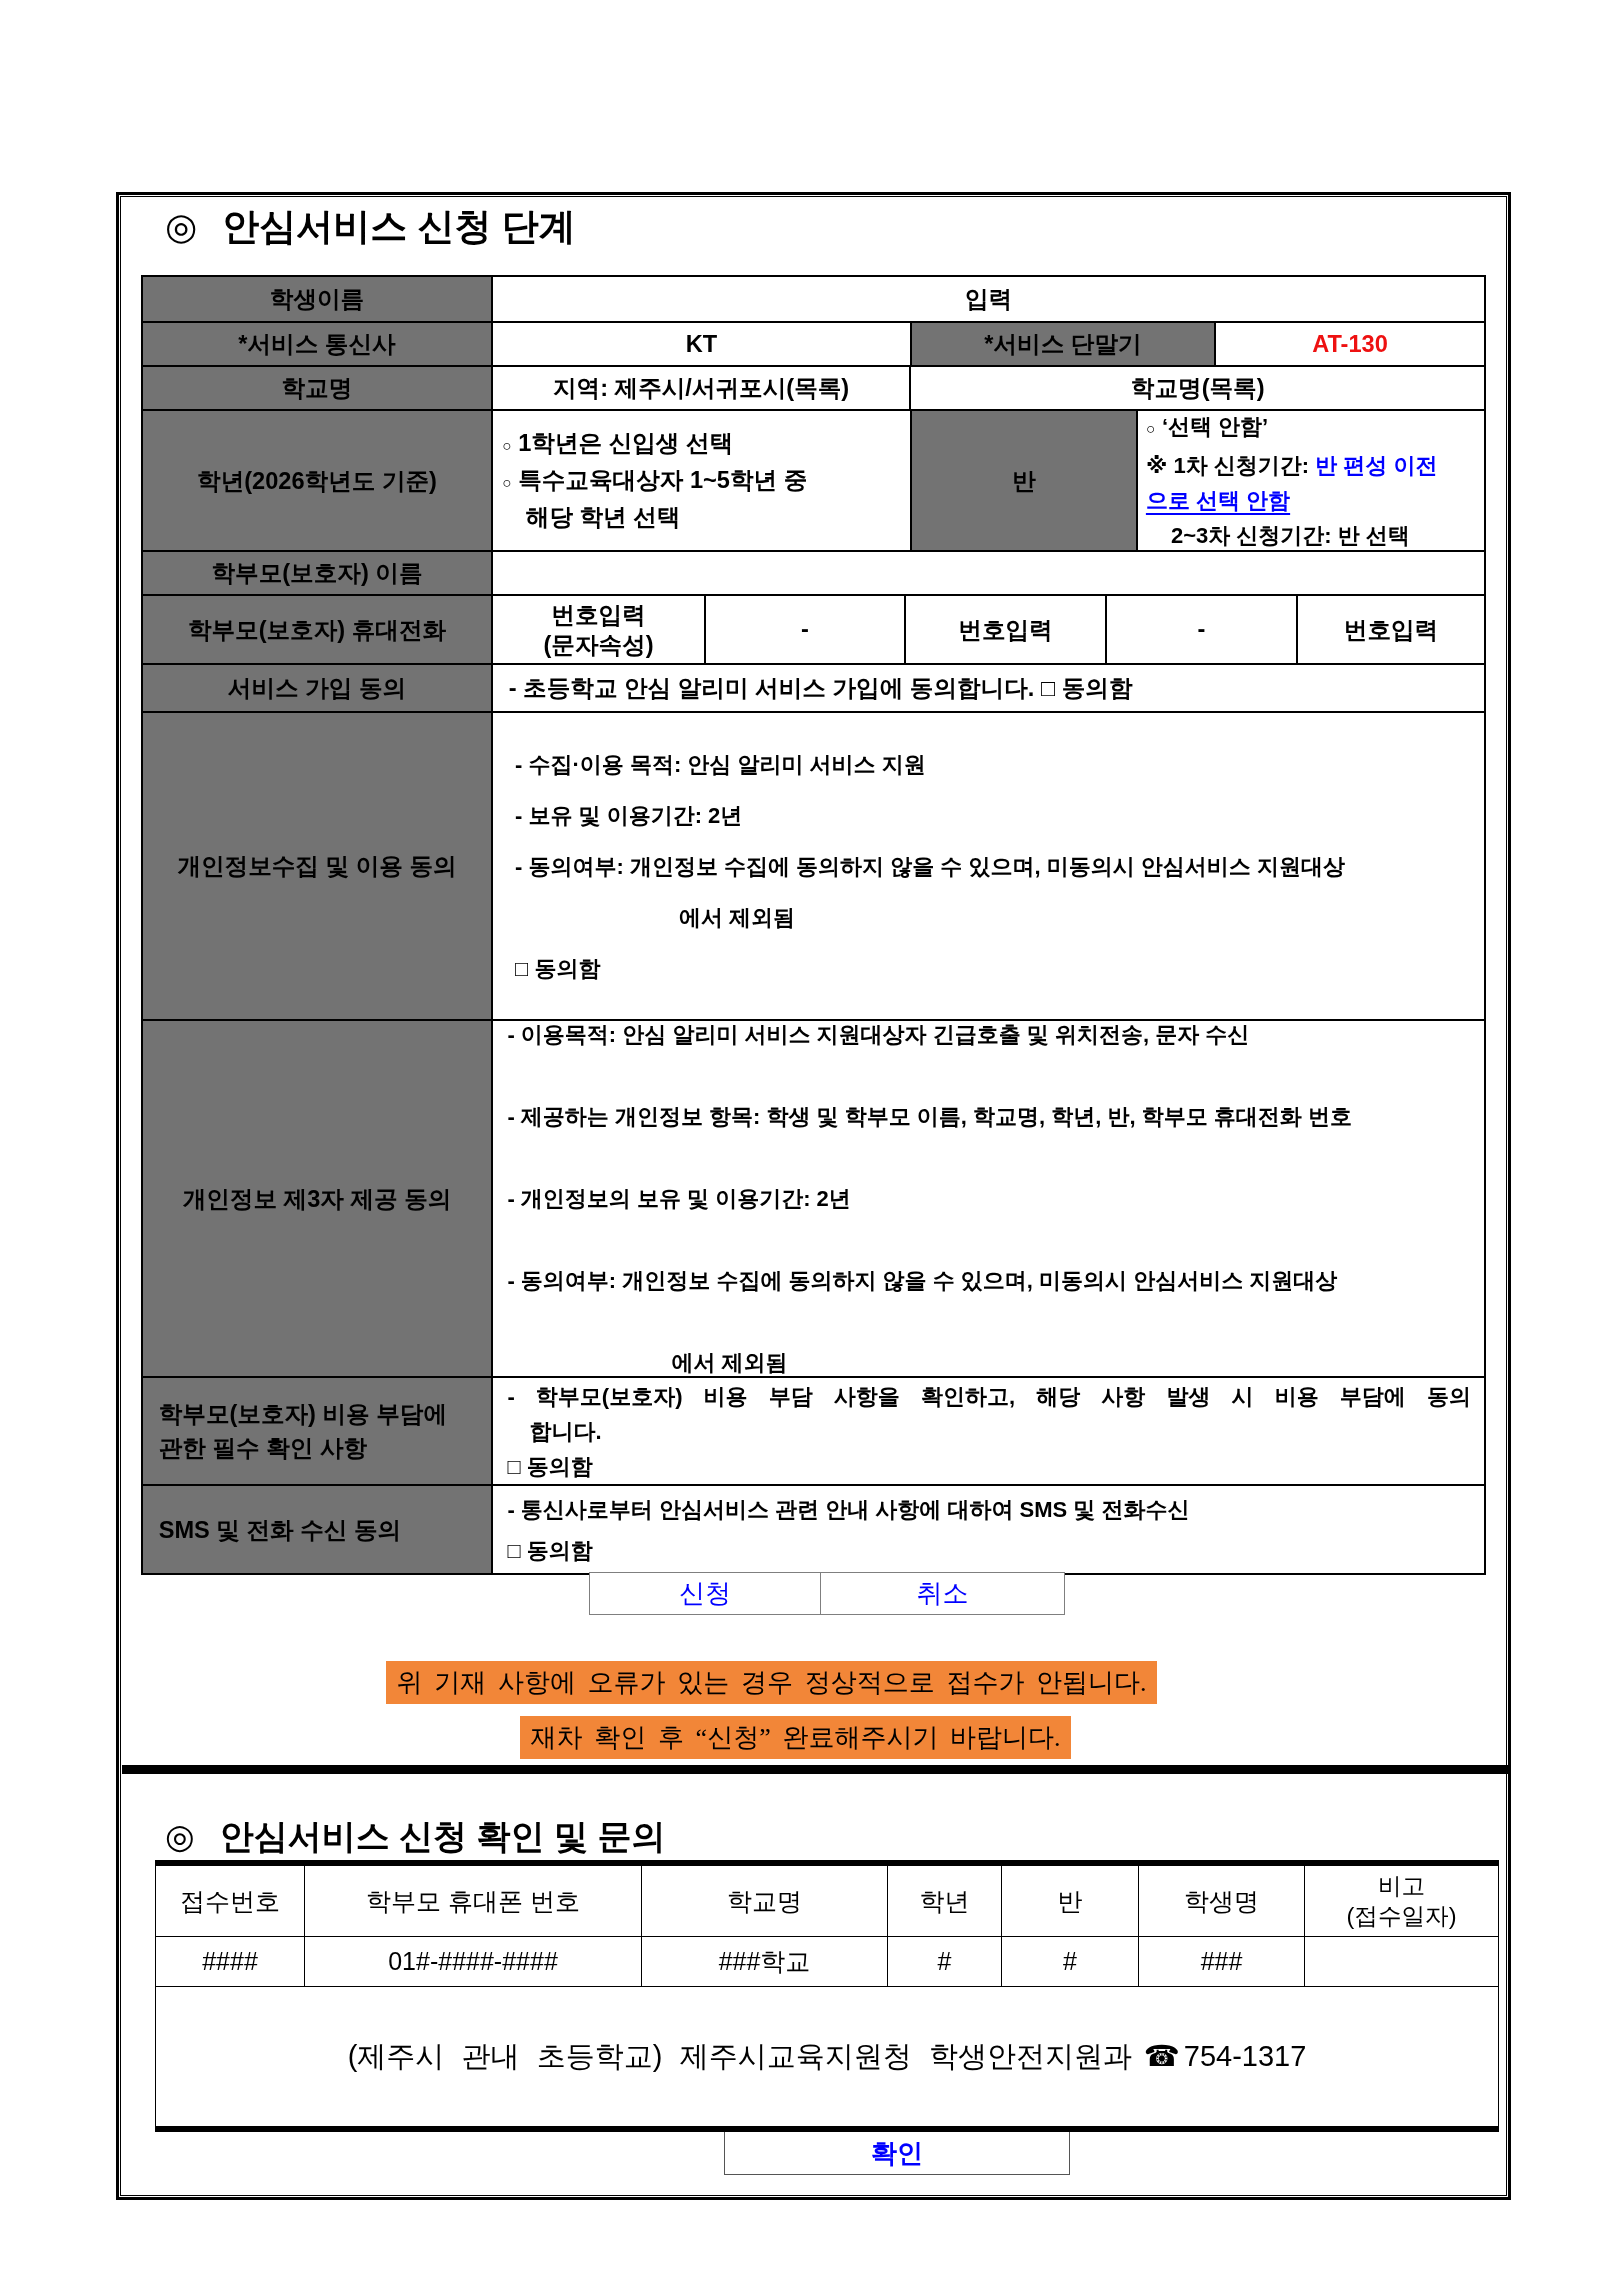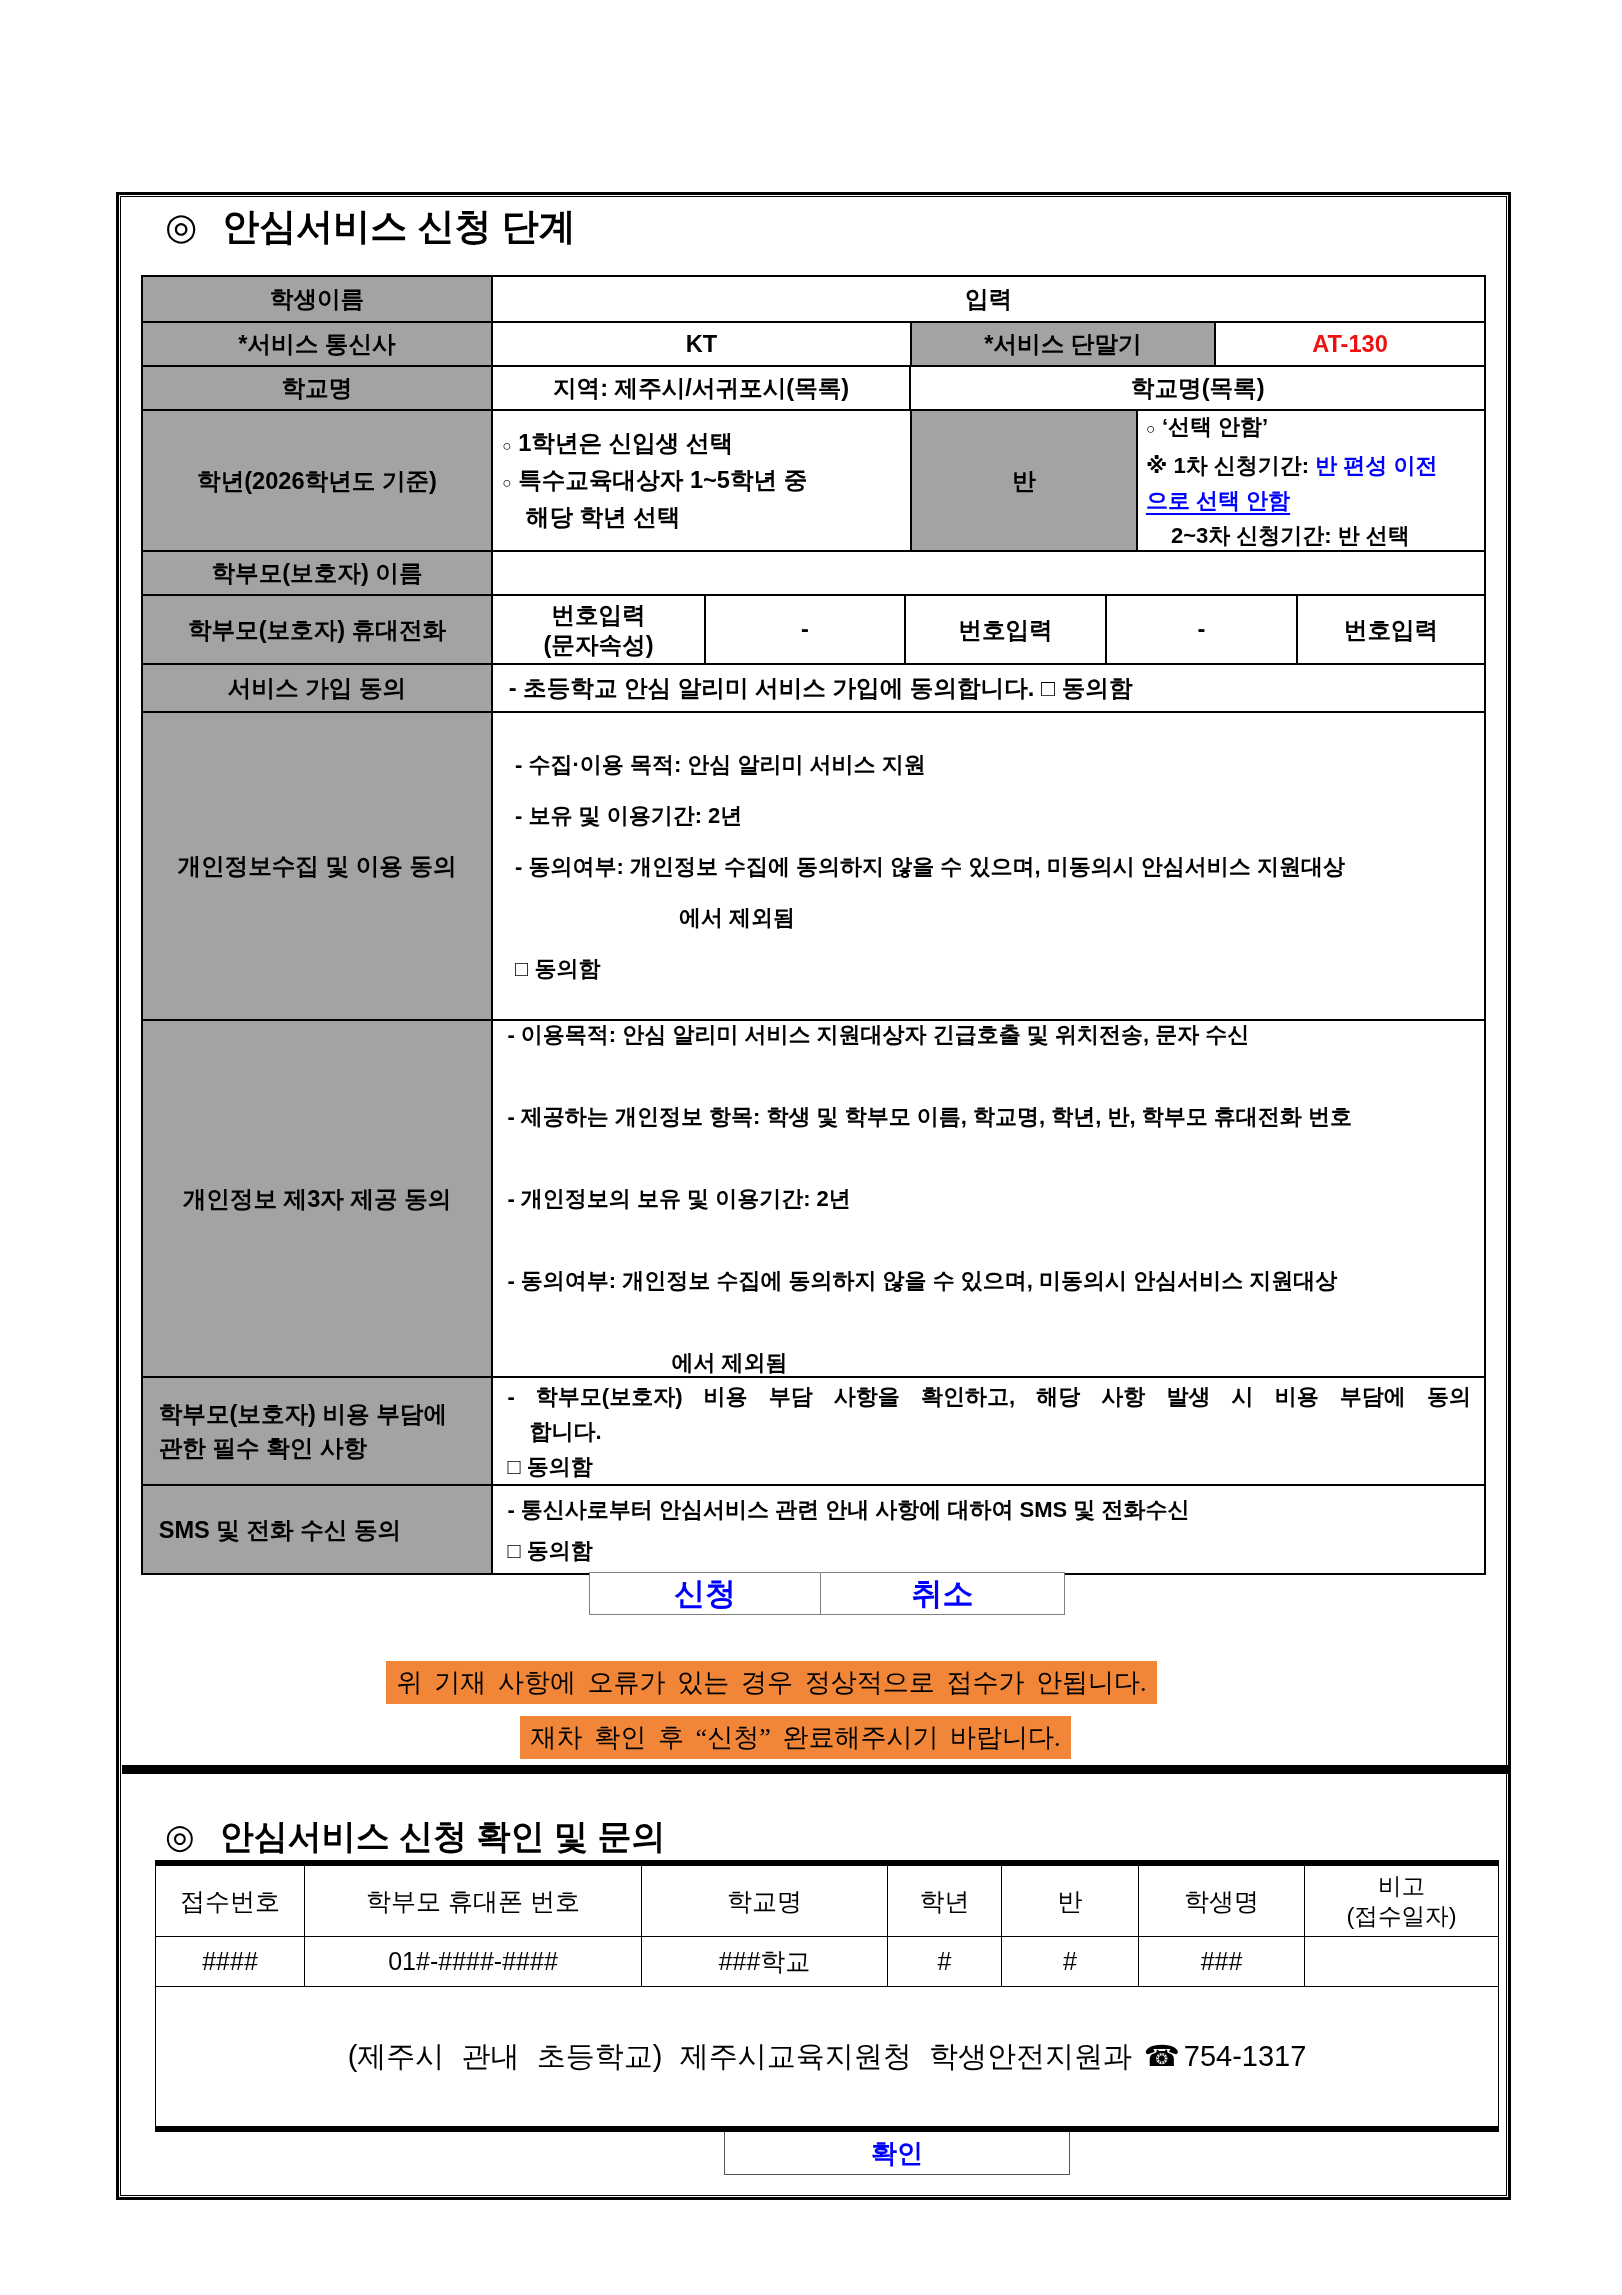--- a/index.html
+++ b/index.html
@@ -14,21 +14,21 @@
   .t2{left:165px;top:1814px;font-size:34px;}
   .sec-title .mark{display:inline-block;margin-right:25px;}
   
   .tbl{position:absolute;left:141px;top:275px;width:1341px;border:2px solid #000;
        box-sizing:content-box;font-size:23.6px;font-weight:bold;}
   .row{display:flex;border-bottom:2px solid #000;box-sizing:border-box;}
   .row:last-child{border-bottom:none;}
   .cell{border-right:2px solid #000;box-sizing:border-box;display:flex;
         align-items:center;justify-content:center;white-space:nowrap;overflow:hidden;}
   .cell:last-child{border-right:none;}
-  .gray{background:#a3a3a3;}
+  .gray{background:#737373;}
   .leftpad{justify-content:flex-start;padding-left:15.7px;}
   .colc{flex-direction:column;justify-content:center;align-items:center;}
   .coll{flex-direction:column;justify-content:center;align-items:flex-start;}
   .rh1{height:46px}.rh2{height:44px}.rh3{height:44px}.rh4{height:141px}
   .rh5{height:44px}.rh6{height:69px}.rh7{height:48px}.rh8{height:308px}
   .rh9{height:357px}.rh10{height:108px}.rh11{height:87px}
   .w-label{width:350px}.w-val{width:991px;}
   .w-640{width:419px}.w-465{width:304px}.w-410{width:268px}
   .w-346{width:226px}.w-529{width:346px}.w-875{width:573px}
   .w-326{width:213px}.w-305{width:200px}.w-307{width:201px}.w-292{width:191px}.w-285{width:186px}
@@ -38,21 +38,21 @@
   .bul{font-size:15.7px;margin-right:6.5px;}
   .ln{line-height:35px;}
   .consent .ln2{line-height:51px;}
   .ind{padding-left:164px;}
   .small-note{font-size:22px;}
   .phone-sub{line-height:30px;text-align:center;}
   .costline1{width:100%;text-align:justify;text-align-last:justify;padding-right:13px;box-sizing:border-box;}
   
   .btnbar{position:absolute;left:589px;top:1572px;display:flex;border:1.3px solid #7f7f7f;}
   .btn{height:41px;display:flex;align-items:center;justify-content:center;
-       font-size:31px;font-weight:bold;color:#0000ff;background:#fff;box-sizing:border-box;}
+       font-size:26px;font-weight:normal;color:#0000ff;background:#fff;box-sizing:border-box;}
   .btn-apply{width:231px;border-right:1.3px solid #7f7f7f;}
   .btn-cancel{width:243px;}
   
   .warn{position:absolute;background:#f28638;font-family:"Liberation Serif","DejaVu Serif",serif;
         font-size:26px;padding:3.9px 10.5px;white-space:nowrap;word-spacing:5.2px;}
   .warn1{left:386px;top:1661px;}
   .warn2{left:520px;top:1716px;}
   .divider{position:absolute;left:122px;top:1765px;width:1387px;height:8.5px;background:#000;}
   
   .btbl{position:absolute;left:155px;top:1860px;width:1342px;box-sizing:content-box;

